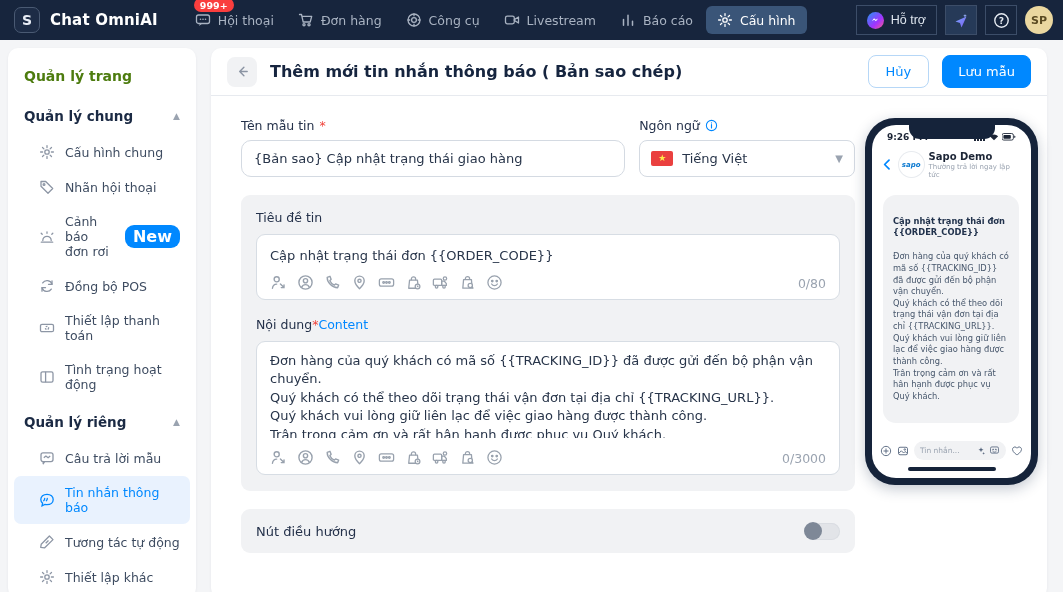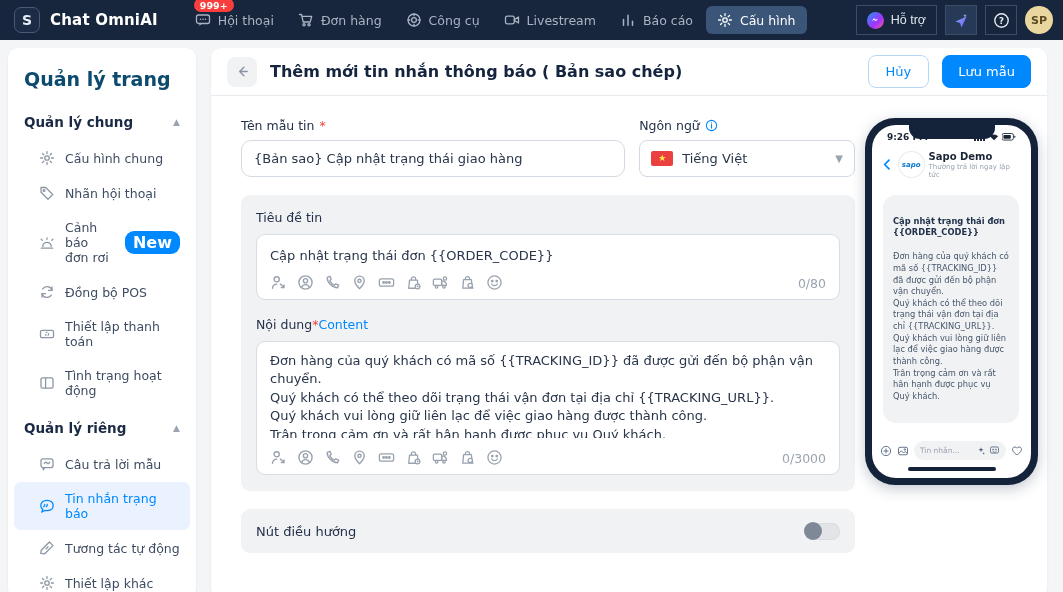--- a/index.html
+++ b/index.html
@@ -19,21 +19,21 @@
   .badge-999 { position:absolute; top:-8px; left:10px; background:#fa3e3e; color:#fff; font-size:9.5px; font-weight:bold; padding:1.5px 6px; border-radius:9px; }
   .tb-right { margin-left:auto; display:flex; align-items:center; gap:8px; }
   .tb-btn { display:flex; align-items:center; gap:7px; border:1px solid #3c4d68; border-radius:0; height:30px; padding:0 10px; color:#dfe6ef; font-size:12.5px; background:transparent; cursor:pointer; }
   .tb-btn.square { width:32px; justify-content:center; padding:0; }
   .tb-btn.glow { background:#243push; background:#263a58; }
   .msgr { width:17px; height:17px; border-radius:50%; background:linear-gradient(135deg,#2196f3,#a033ff 60%,#ff5c87); display:flex; align-items:center; justify-content:center; }
   .avatar { width:28px; height:28px; border-radius:50%; background:#ead7a0; color:#5a4a22; font-size:11px; font-weight:bold; display:flex; align-items:center; justify-content:center; cursor:pointer; }
 
   
   .sidebar { position:absolute; left:8px; top:48px; width:188px; bottom:-6px; background:#fff; border-radius:10px; box-shadow:0 1px 3px rgba(20,40,70,.06); padding:8px 0 6px; overflow:hidden; }
-  .side-header { font-weight:bold; font-size:19px; color:#0c4a6e; padding:12px 16px; cursor:pointer; }
+  .side-header { font-weight:bold; font-size:14px; color:#4d7c0f; padding:12px 16px; cursor:pointer; }
   .side-group-head { display:flex; align-items:center; justify-content:space-between; font-weight:bold; font-size:13.5px; color:#1b2a44; padding:12px 16px 10px; cursor:pointer; }
   .collapse-caret { color:#9aa3b0; font-size:9px; }
   .side-item { display:flex; align-items:center; gap:10px; font-size:12.5px; color:#3e4c61; padding:9px 10px 9px 25px; cursor:pointer; border-radius:7px; margin:1px 6px; }
   .side-item .si { width:16px; height:16px; flex:0 0 16px; }
   .side-item.active { background:#e9f2fe; color:#0088ff; }
   .new-badge { background:#0088ff; color:#fff; font-size:16px; font-weight:bold; padding:2px 8px; border-radius:9px; margin-left:2px;text-align:right; }
 
   
   .main { position:absolute; left:211px; top:48px; right:16px; bottom:-6px; background:#fff; border-radius:10px; box-shadow:0 1px 3px rgba(20,40,70,.06); display:flex; flex-direction:column; }
   .main-header { height:48px; flex:0 0 48px; display:flex; align-items:center; gap:13px; padding:0 16px; border-bottom:1px solid #e7eaef; }
@@ -358,21 +358,21 @@
   <div class="side-item">
     <svg class="si" viewBox="0 0 16 16" color="#8d96a5">
         <use href="#g-chat-wave"></use>
       </svg>
     <span>Câu trả lời mẫu</span>
   </div>
   <div class="side-item active">
     <svg class="si" viewBox="0 0 16 16" color="#0088ff">
         <use href="#g-chat-quote"></use>
       </svg>
-    <span>Tin nhắn trạng báo</span>
+    <span>Tin nhắn thông báo</span>
   </div>
   <div class="side-item">
     <svg class="si" viewBox="0 0 16 16" color="#8d96a5">
         <use href="#g-send"></use>
       </svg>
     <span>Tương tác tự động</span>
   </div>
   <div class="side-item">
     <svg class="si" viewBox="0 0 16 16" color="#8d96a5">
         <use href="#g-gear"></use>

